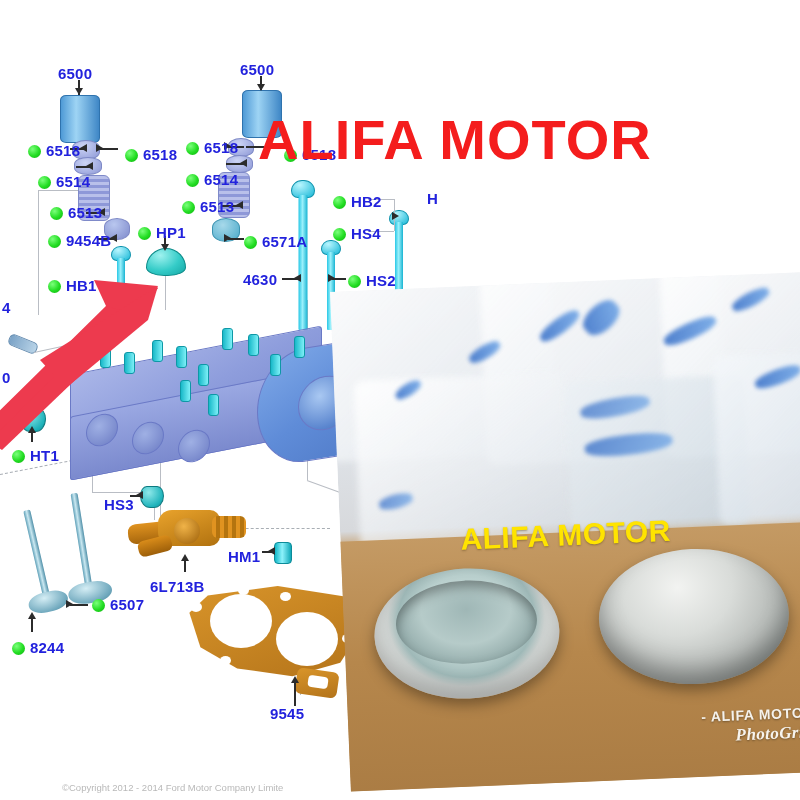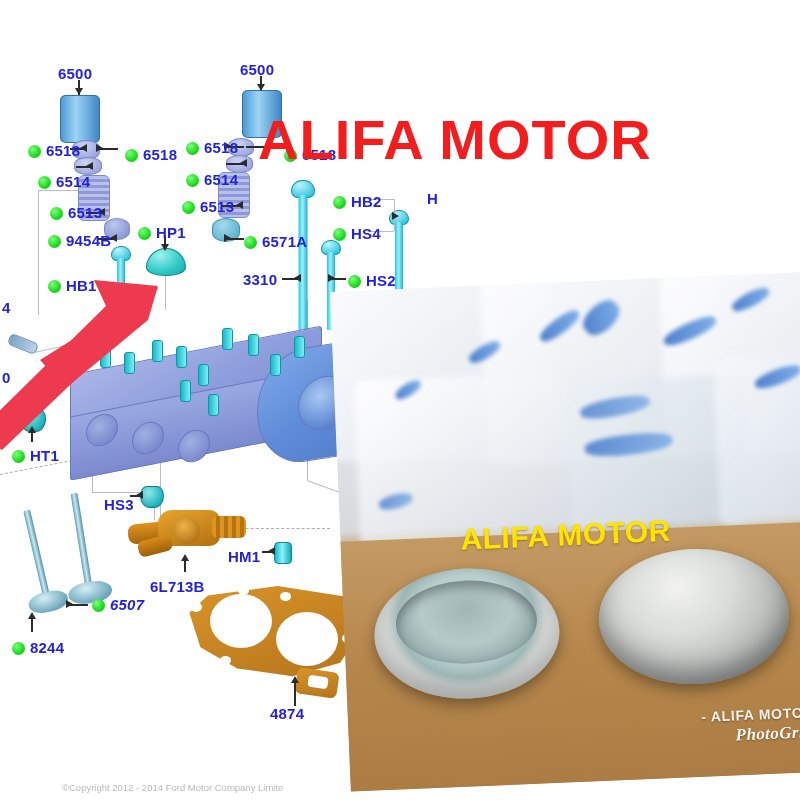--- a/index.html
+++ b/index.html
@@ -330,34 +330,34 @@
         <div class="gdot" style="left: 138px; top: 227px;"></div>
         <div class="lbl" style="left: 156px; top: 225px;">HP1</div>
         <div class="gdot" style="left: 244px; top: 236px;"></div>
         <div class="lbl" style="left: 262px; top: 234px;">6571A</div>
         <div class="gdot" style="left: 333px; top: 196px;"></div>
         <div class="lbl" style="left: 351px; top: 194px;">HB2</div>
         <div class="gdot" style="left: 333px; top: 228px;"></div>
         <div class="lbl" style="left: 351px; top: 226px;">HS4</div>
         <div class="gdot" style="left: 348px; top: 275px;"></div>
         <div class="lbl" style="left: 366px; top: 273px;">HS2</div>
-        <div class="lbl" style="left: 243px; top: 272px;">3310</div>
+        <div class="lbl" style="left: 243px; top: 272px;">4630</div>
         <div class="lbl" style="left: 427px; top: 191px;">H</div>
         <div class="gdot" style="left: 48px; top: 280px;"></div>
         <div class="lbl" style="left: 66px; top: 278px;">HB1</div>
         <div class="gdot" style="left: 12px; top: 450px;"></div>
         <div class="lbl" style="left: 30px; top: 448px;">HT1</div>
         <div class="lbl" style="left: 104px; top: 497px;">HS3</div>
         <div class="lbl" style="left: 150px; top: 579px;">6L713B</div>
         <div class="lbl" style="left: 228px; top: 549px;">HM1</div>
         <div class="gdot" style="left: 92px; top: 599px;"></div>
-        <div class="lbl" style="left: 110px; top: 597px; font-style: italic;">6507</div>
+        <div class="lbl" style="left: 110px; top: 597px;">6507</div>
         <div class="gdot" style="left: 12px; top: 642px;"></div>
         <div class="lbl" style="left: 30px; top: 640px;">8244</div>
-        <div class="lbl" style="left: 270px; top: 706px;">4874</div>
+        <div class="lbl" style="left: 270px; top: 706px;">9545</div>
         <div class="lbl" style="left: 2px; top: 300px;">4</div>
         <div class="lbl" style="left: 2px; top: 370px;">0</div>
       </div>
 
     <svg class="redarrow" viewBox="0 0 260 200">
       <path d="M6 196 L140 62 L140 92 L178 38 L118 32 L128 54 L-2 182 Z" fill="#ed3a4e"></path>
       <path d="M8 192 L150 52 L176 40 L162 66 L22 200 Z" fill="#ed3a4e"></path>
       <polygon points="178,36 114,30 126,56 146,62" fill="#ed3a4e"></polygon>
       <polygon points="60,110 178,36 168,70 86,138" fill="#ed3a4e"></polygon>
     </svg>

